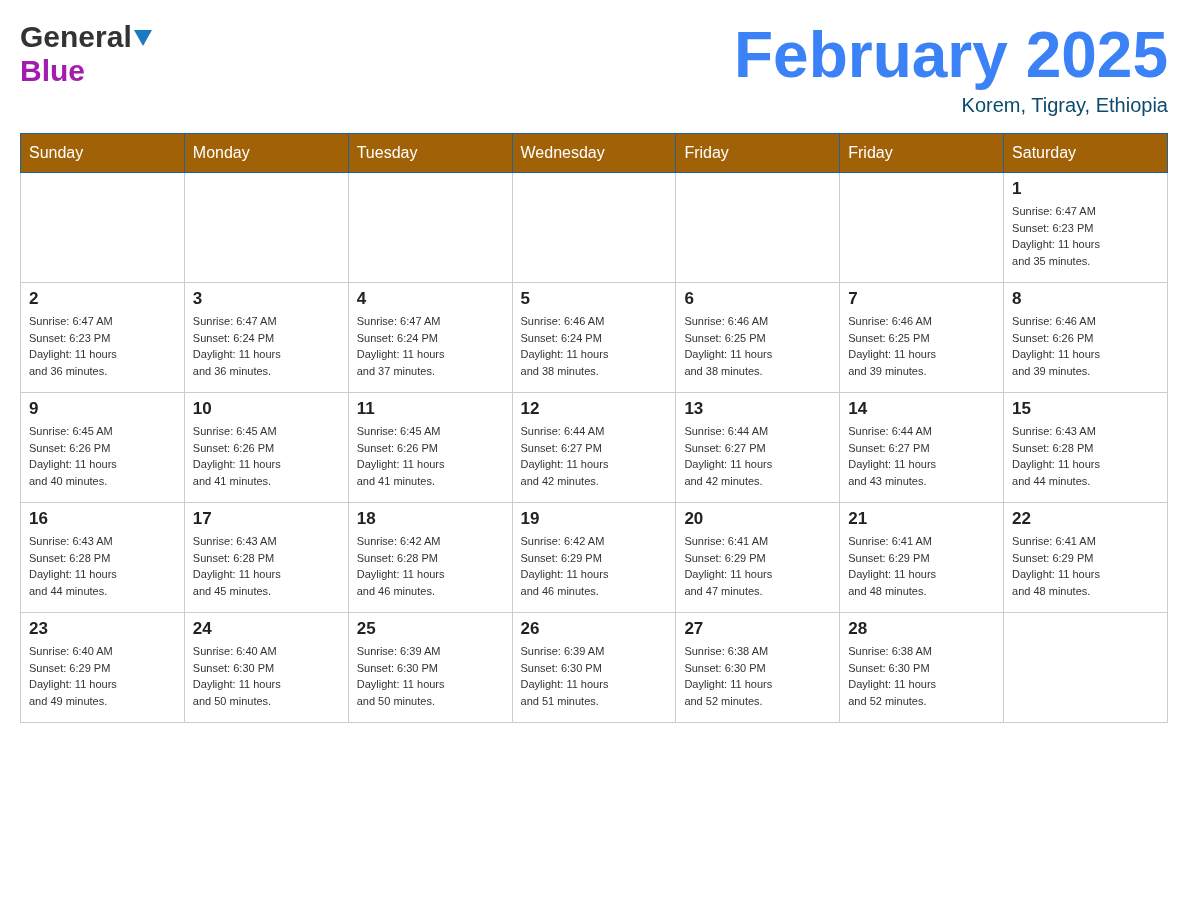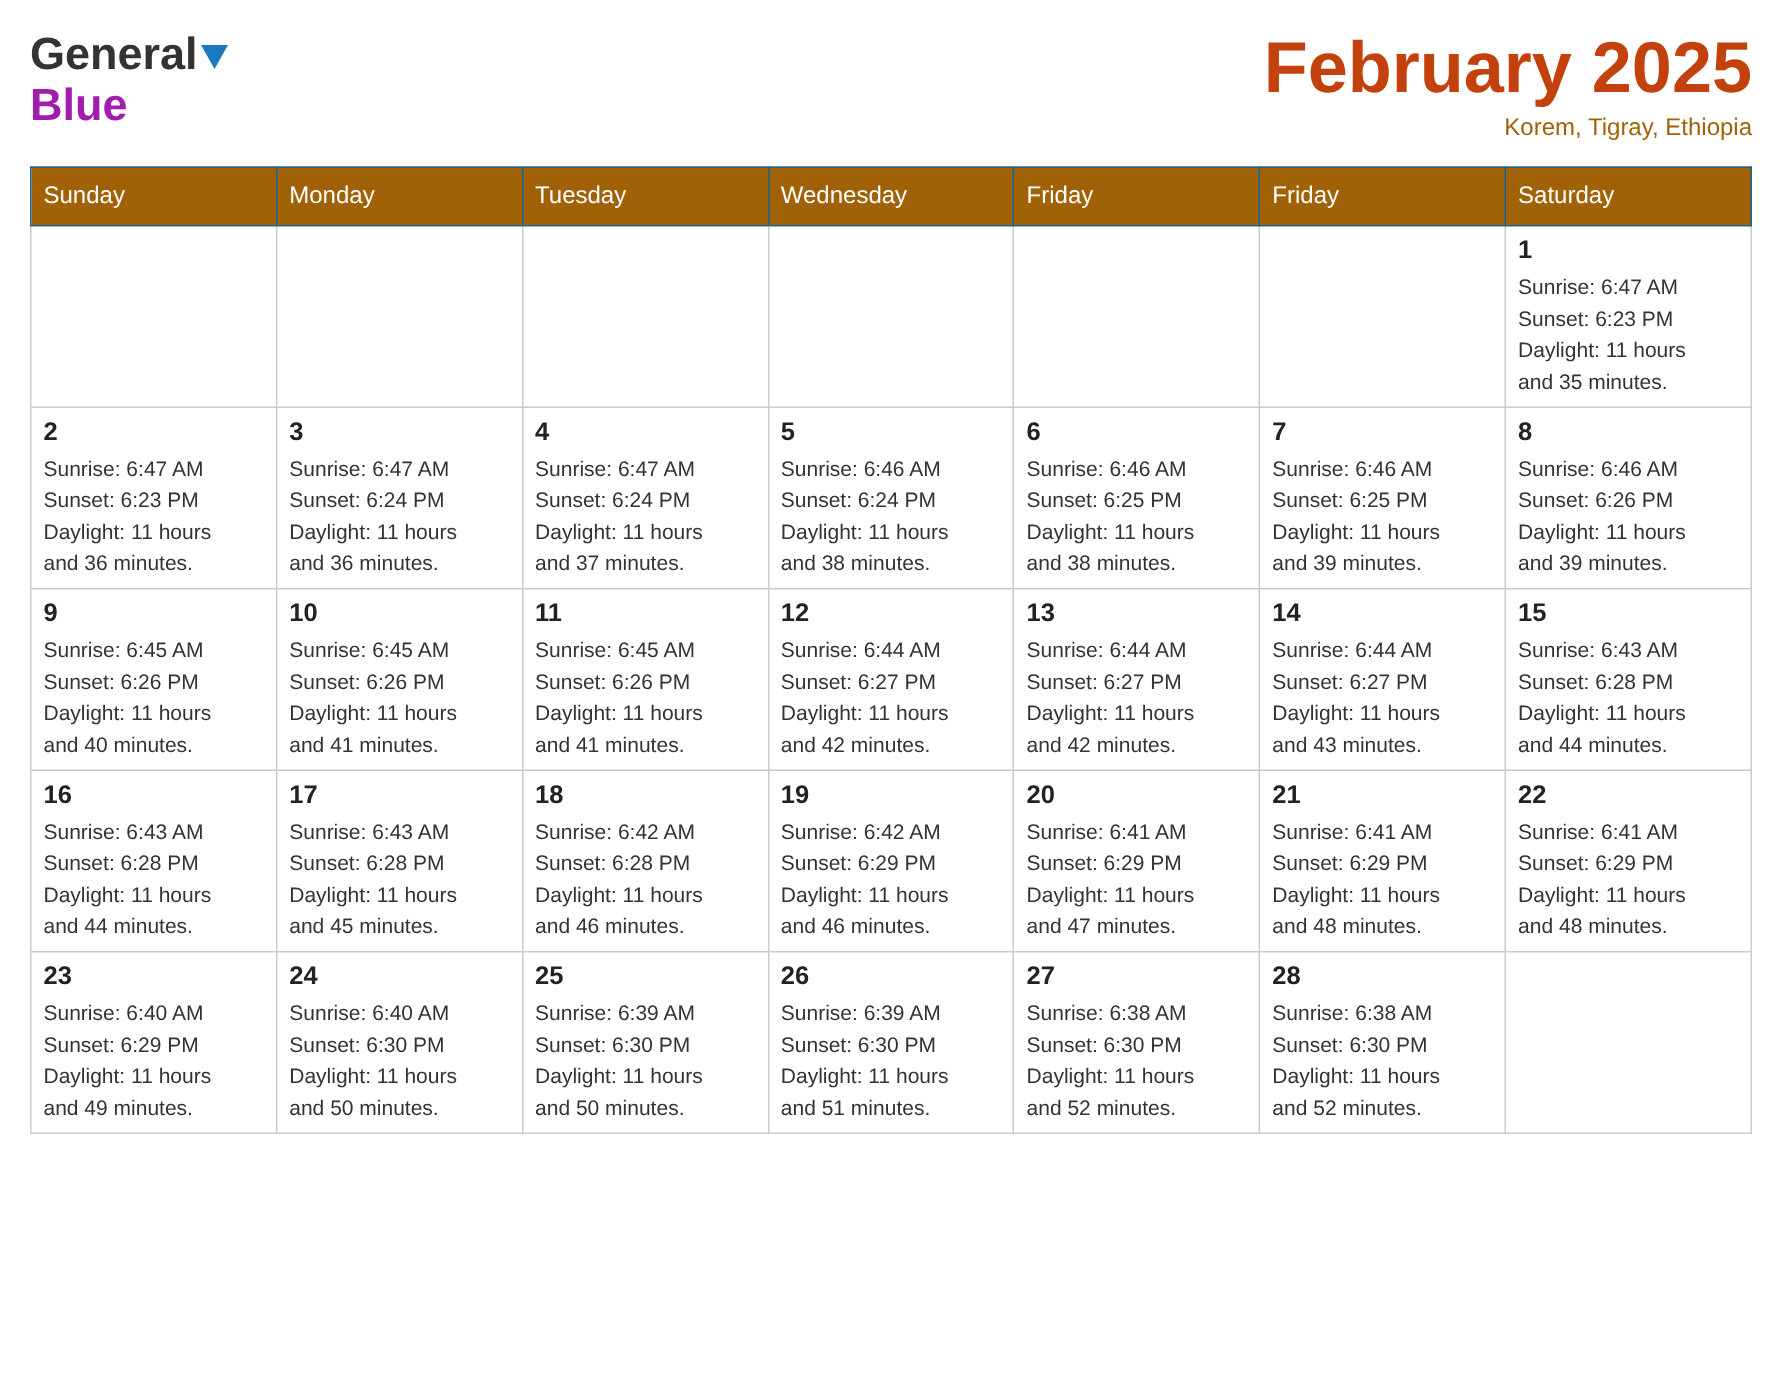--- a/index.html
+++ b/index.html
@@ -19,28 +19,28 @@
     }
     .logo {
       display: flex;
       flex-direction: column;
       align-items: flex-start;
     }
     .title-section {
       text-align: right;
     }
     .calendar-title {
-      font-size: 48px;
+      font-size: 64px;
       font-weight: bold;
-      color: #c2410c;
+      color: #3b82f6;
       line-height: 1.1;
     }
     .calendar-subtitle {
-      font-size: 16px;
-      color: #a16207;
+      font-size: 20px;
+      color: #0c4a6e;
       margin-top: 4px;
     }
     .calendar {
       width: 100%;
       border-collapse: collapse;
       border: 1px solid #bbb;
     }
     .calendar th {
       background-color: #a16207;
       color: #fff;
@@ -60,21 +60,21 @@
       color: #333;
     }
     .day-number {
       font-size: 17px;
       font-weight: bold;
       color: #222;
       display: block;
       margin-bottom: 4px;
     }
     .day-info {
-      font-size: 14px;
+      font-size: 11px;
       color: #333;
       line-height: 1.5;
     }
     .empty-cell {
       background: #fff;
     }
     tr.week-row td {
       height: 110px;
     }
     .logo-row {

